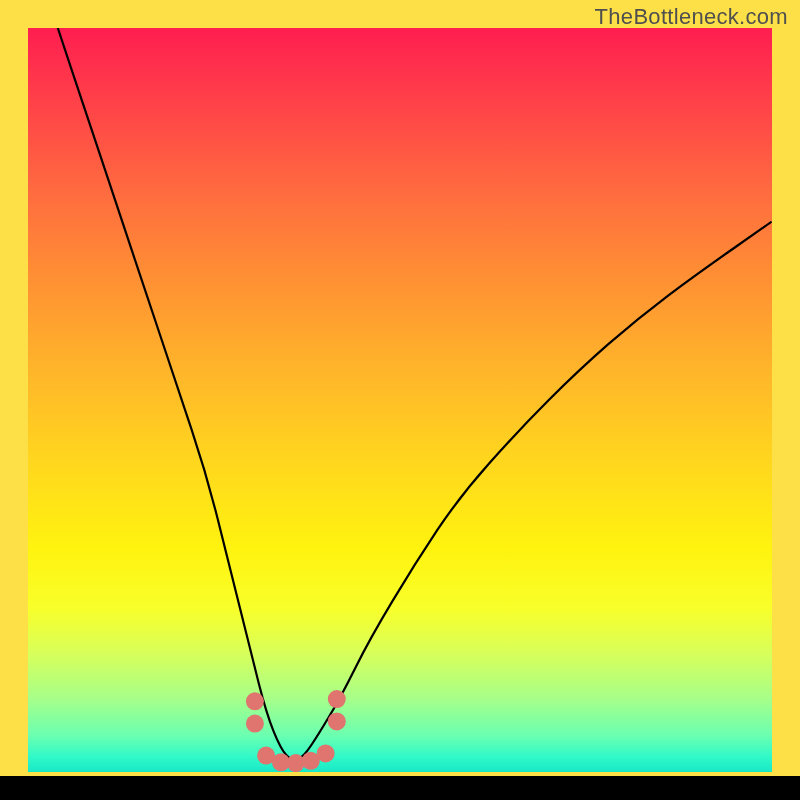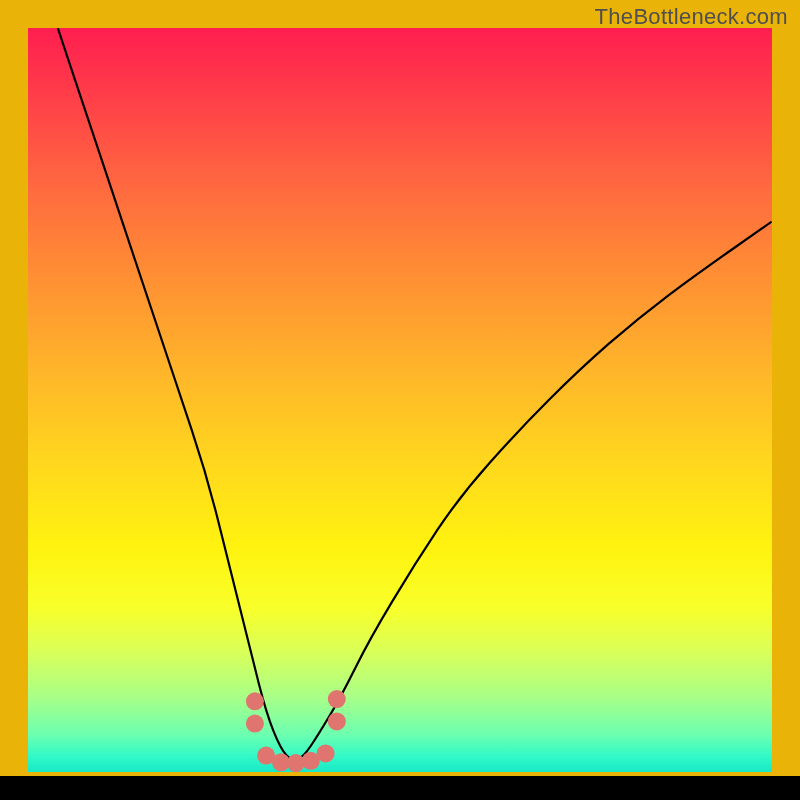--- a/index.html
+++ b/index.html
@@ -8,21 +8,21 @@
     width: 800px;
     height: 800px;
     background: #000000;
     font-family: Arial, Helvetica, sans-serif;
     overflow: hidden;
   }
   .outer-frame {
     position: relative;
     width: 800px;
     height: 776px;
-    background: #eab308;
+    background: #fde047;
   }
   .watermark {
     position: absolute;
     top: 4px;
     right: 12px;
     color: #4f4f4f;
     font-size: 22px;
     font-weight: 500;
     letter-spacing: 0.3px;
     z-index: 10;

